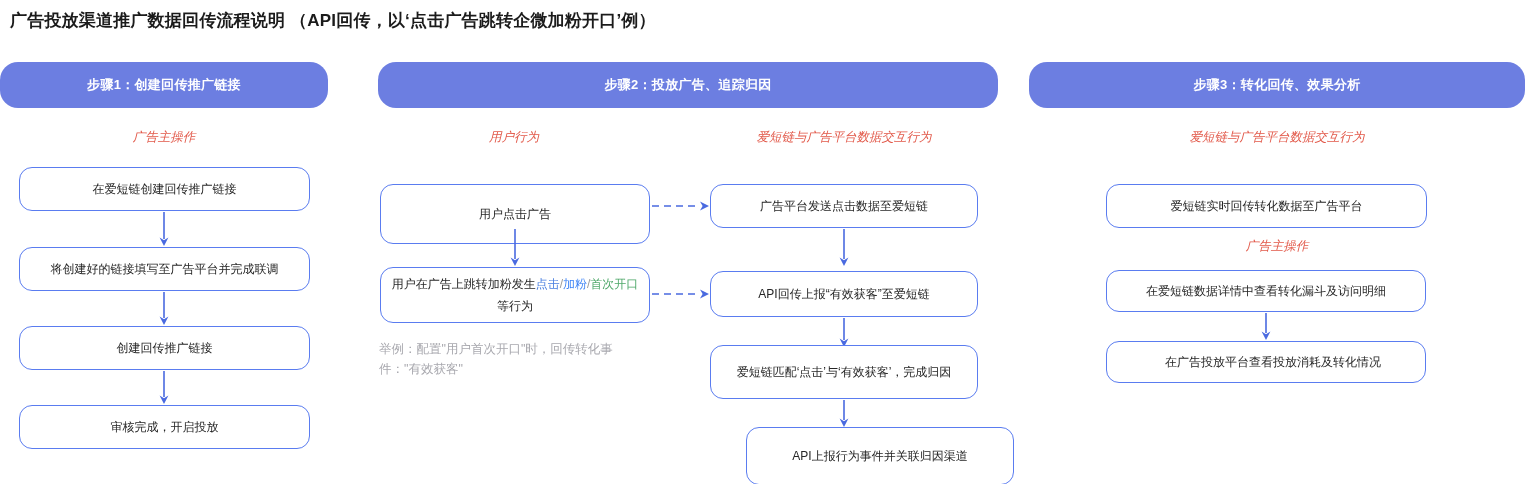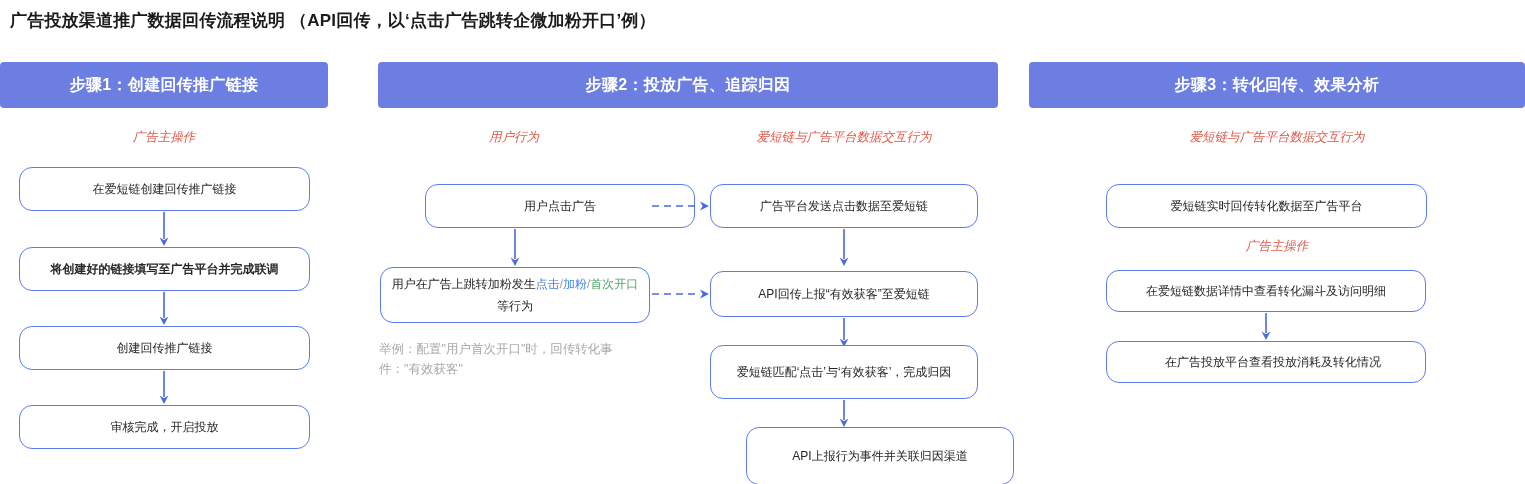--- a/index.html
+++ b/index.html
@@ -25,24 +25,24 @@
     font-weight: bold;
     letter-spacing: 0.2px;
     color: #1b1b1b;
     white-space: nowrap;
   }
 
   
   .step-header {
     position: absolute;
     height: 46px;
-    border-radius: 4px;
+    border-radius: 18px;
     background: #6c7ee1;
     color: #ffffff;
-    font-size: 16px;
+    font-size: 13px;
     font-weight: bold;
     display: flex;
     align-items: center;
     justify-content: center;
     letter-spacing: 0.3px;
   }
   #step-header-1 { left: 0px;    top: 62px; width: 328px; }
   #step-header-2 { left: 378px;  top: 62px; width: 620px; }
   #step-header-3 { left: 1029px; top: 62px; width: 496px; }
 
@@ -116,21 +116,21 @@
 
 <div class="flow-box" style="left:19px; top:167px; width:291px; height:44px;">在爱短链创建回传推广链接</div>
 
 <div class="v-arrow" style="left:157px; top:212px; height:35px;">
   <svg width="14" height="35" viewBox="0 0 14 35">
     <line x1="7" y1="0" x2="7" y2="27" stroke="#4a6ae0" stroke-width="1.6"></line>
     <path d="M7 34 L2.6 25.5 L7 28.2 L11.4 25.5 Z" fill="#4a6ae0"></path>
   </svg>
 </div>
 
-<div class="flow-box" style="left:19px; top:247px; width:291px; height:44px;font-weight:bold;">将创建好的链接填写至广告平台并完成联调</div>
+<div class="flow-box" style="left:19px; top:247px; width:291px; height:44px;">将创建好的链接填写至广告平台并完成联调</div>
 
 <div class="v-arrow" style="left:157px; top:292px; height:34px;">
   <svg width="14" height="34" viewBox="0 0 14 34">
     <line x1="7" y1="0" x2="7" y2="26" stroke="#4a6ae0" stroke-width="1.6"></line>
     <path d="M7 33 L2.6 24.5 L7 27.2 L11.4 24.5 Z" fill="#4a6ae0"></path>
   </svg>
 </div>
 
 <div class="flow-box" style="left:19px; top:326px; width:291px; height:44px;">创建回传推广链接</div>
 
@@ -138,21 +138,21 @@
   <svg width="14" height="34" viewBox="0 0 14 34">
     <line x1="7" y1="0" x2="7" y2="26" stroke="#4a6ae0" stroke-width="1.6"></line>
     <path d="M7 33 L2.6 24.5 L7 27.2 L11.4 24.5 Z" fill="#4a6ae0"></path>
   </svg>
 </div>
 
 <div class="flow-box" style="left:19px; top:405px; width:291px; height:44px;">审核完成，开启投放</div>
 
 <div class="lane-label" style="left:378px; top:129px; width:272px;">用户行为</div>
 
-<div class="flow-box" style="left:380px; top:184px; width:270px; height:44px;margin-left:45px;">用户点击广告</div>
+<div class="flow-box" style="left:380px; top:184px; width:270px; height:60px;">用户点击广告</div>
 
 <div class="v-arrow" style="left:508px; top:229px; height:38px;">
   <svg width="14" height="38" viewBox="0 0 14 38">
     <line x1="7" y1="0" x2="7" y2="30" stroke="#4a6ae0" stroke-width="1.6"></line>
     <path d="M7 37 L2.6 28.5 L7 31.2 L11.4 28.5 Z" fill="#4a6ae0"></path>
   </svg>
 </div>
 
 <div class="flow-box" id="s2a2-box" style="left:380px; top:267px; width:270px; height:56px;">
   <span>

